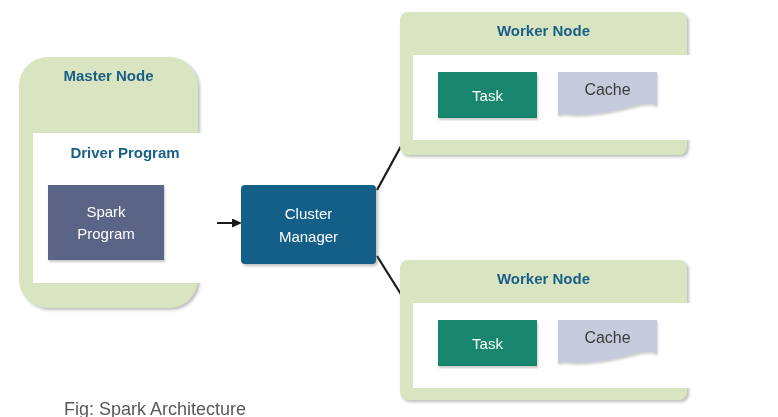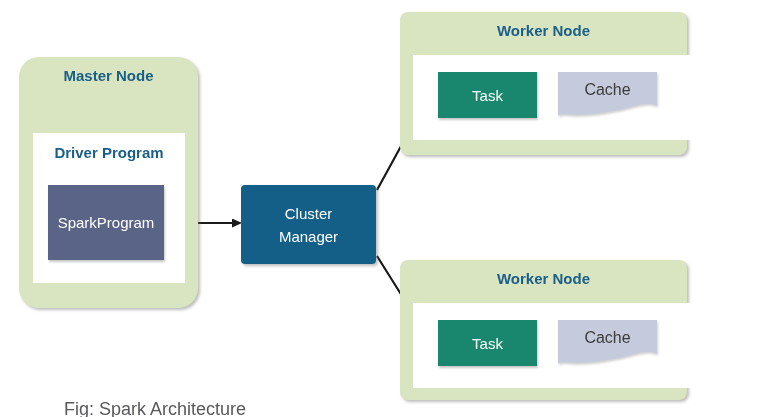--- a/index.html
+++ b/index.html
@@ -15,48 +15,48 @@
   }
   .arrows {
     position: absolute; left: 0; top: 0;
     width: 778px; height: 417px;
     pointer-events: none;
   }
   
   .green-node {
     position: absolute;
     background: var(--node_green, #d9e4c0);
-    border-radius: 20px;
+    border-radius: 29px;
     box-shadow: 2px 2px 3px rgba(110,110,110,0.45);
   }
   .node-title {
     position: absolute; left: 0; right: 0; top: 10px;
     text-align: center;
     font-weight: bold; font-size: 15px;
     color: var(--title_blue, #1a5f87);
   }
   .inner-panel {
     position: absolute;
     background: #ffffff;
   }
   
   .master { left: 19px; top: 57px; width: 179px; height: 251px; }
-  .master .inner-panel { left: 14px; top: 76px; width: 152px; height: 150px; }
+  .master .inner-panel { left: 14px; top: 76px; width: 152px; height: 150px; padding-left: 32px; }
   .driver-title {
     position: absolute; left: 0; right: 0; top: 11px;
     text-align: center;
     font-weight: bold; font-size: 15px;
     color: var(--title_blue, #1a5f87);
   }
   .spark-context {
     position: absolute; left: 15px; top: 52px;
     width: 116px; height: 75px;
     background: var(--spark_context_fill, #5a6486);
     color: #ffffff; font-size: 15px; line-height: 22px;
-    display: flex; flex-direction: row;
+    display: flex; flex-direction: column;
     align-items: center; justify-content: center;
     box-shadow: 1px 2px 2px rgba(120,120,120,0.4);
   }
   
   .cluster {
     position: absolute; left: 241px; top: 185px;
     width: 135px; height: 79px;
     background: var(--cluster_fill, #135f88);
     border-radius: 4px;
     color: #ffffff; font-size: 15px; line-height: 23px;

